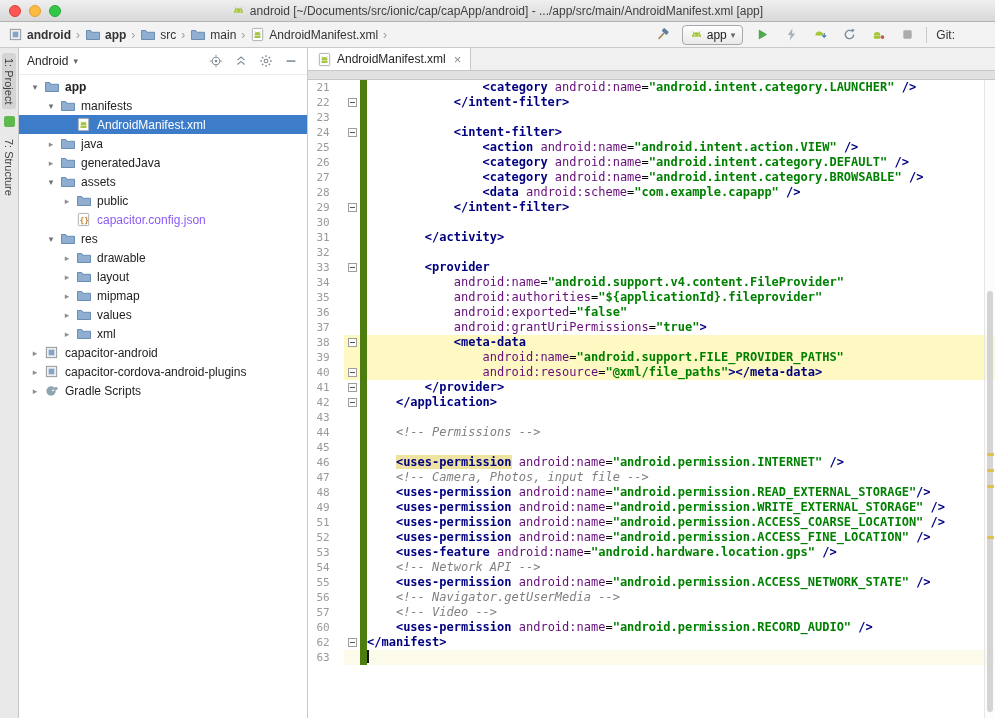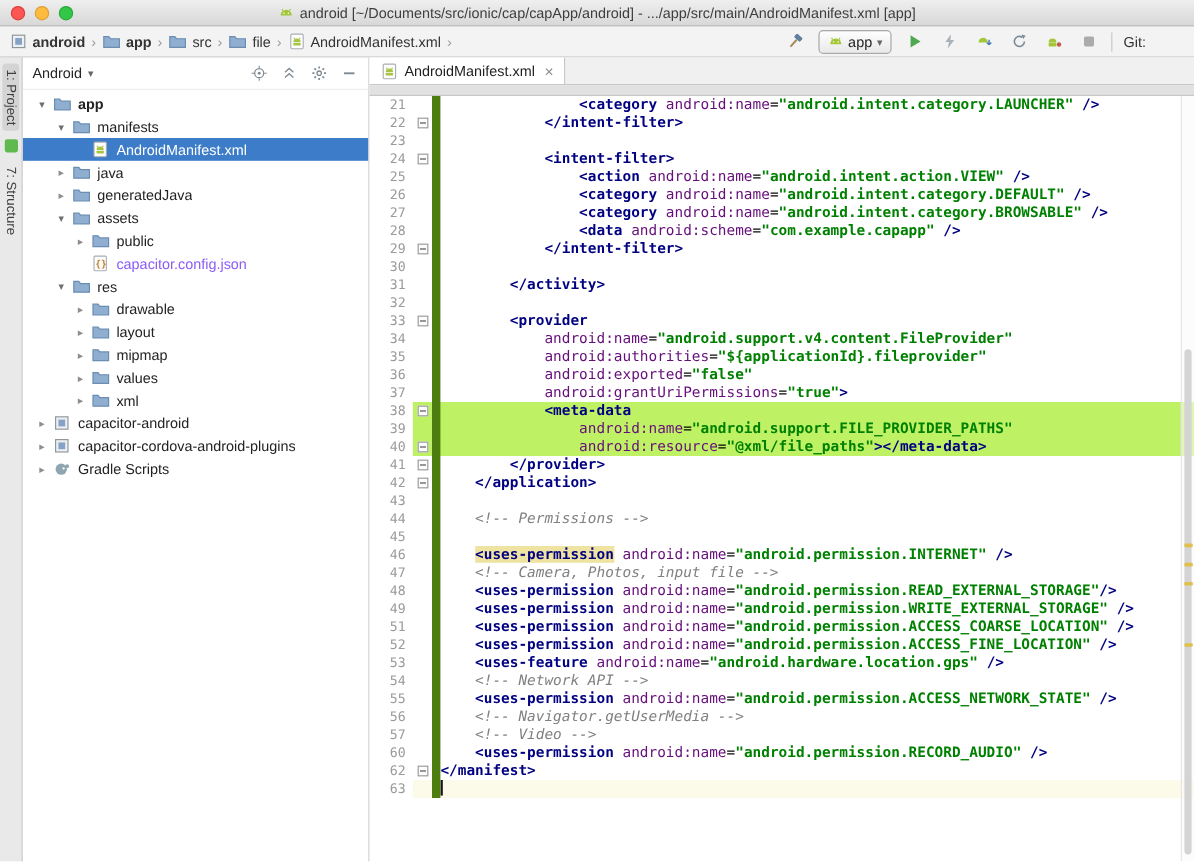--- a/index.html
+++ b/index.html
@@ -58,26 +58,26 @@
   
   .editor{flex:1;display:flex;flex-direction:column;min-width:0;background:#FFF}
   .tab-row{height:23px;background:#F0F0F0;border-bottom:1px solid #C8C8C8;display:flex;align-items:stretch;flex:none}
   .tab{display:inline-flex;align-items:center;gap:5px;padding:0 9px;background:#FFF;
     border-right:1px solid #C8C8C8;font-size:12px;color:#1F1F1F}
   .tab-close{color:#8B8B8B;font-size:13px;margin-left:3px;line-height:1}
   .sub-bar{height:9px;background:#E1E1E1;border-bottom:1px solid #C8C8C8;flex:none}
   .code-wrap{flex:1;position:relative;overflow:hidden}
   .code-lines{position:absolute;inset:0}
   .code-row{display:flex;height:15px;line-height:15px;font-family:"DejaVu Sans Mono",monospace;font-size:12px}
-  .ln{width:36px;flex:none;text-align:right;padding-right:6px;color:#9A9A9A;font-size:11px;background:#FFF}
+  .ln{width:36px;flex:none;text-align:center;padding-right:6px;color:#9A9A9A;font-size:11px;background:#FFF}
   .fold{width:16px;flex:none;display:flex;align-items:center;justify-content:center}
   .fold i{width:9px;height:9px;border:1px solid #9E9E9E;background:#FCFCFC;display:block;position:relative}
   .fold i::after{content:"";position:absolute;left:1px;right:1px;top:3px;border-top:1px solid #555}
   .code-text{flex:1;white-space:pre;overflow:hidden;border-left:7px solid #4d7c0f;color:#000}
-  .code-row.hl .fold,.code-row.hl .code-text{background:#bef264}
+  .code-row.hl .fold,.code-row.hl .code-text{background:#fef9c3}
   .code-row.caret-row .fold,.code-row.caret-row .code-text{background:#FCFAE8}
   .tk-t{color:#000080;font-weight:bold}
   .tk-th{color:#000080;font-weight:bold;background:#EFE3A2}
   .tk-a{color:#660E7A}
   .tk-v{color:#008000;font-weight:bold}
   .tk-c{color:#808080;font-style:italic}
   .tk-p{color:#000}
   .caret{display:inline-block;width:2px;height:13px;background:#141414;vertical-align:text-top}
 
   .scrollbar{position:absolute;top:0;right:0;bottom:0;width:11px;background:rgba(250,250,250,.55);border-left:1px solid #E6E6E6}
@@ -136,21 +136,21 @@
         </span>
         <span>src</span>
       </span>
       <span class="crumb-sep">›</span>
       <span class="crumb">
         <span class="icon">
           <svg viewBox="0 0 16 16" width="16" height="16">
             <path d="M1.5 3.5h4.2l1.4 1.8h7.4v7.2h-13z" fill="#90AECF" stroke="#6A8DB4"></path>
           </svg>
         </span>
-        <span>file</span>
+        <span>main</span>
       </span>
       <span class="crumb-sep">›</span>
       <span class="crumb">
         <span class="icon">
           <svg viewBox="0 0 16 16" width="15" height="15">
             <rect x="2.5" y="1.5" width="11" height="13" rx="1" fill="#FDFDFD" stroke="#A8ADB2"></rect>
             <path d="M4.8 8.6a3.2 3.2 0 0 1 6.4 0z" fill="#A6C543"></path>
             <rect x="4.8" y="9.1" width="6.4" height="2.6" rx="0.6" fill="#A6C543"></rect>
             <line x1="6" y1="6" x2="5.2" y2="4.8" stroke="#A6C543"></line>
             <line x1="10" y1="6" x2="10.8" y2="4.8" stroke="#A6C543"></line>

